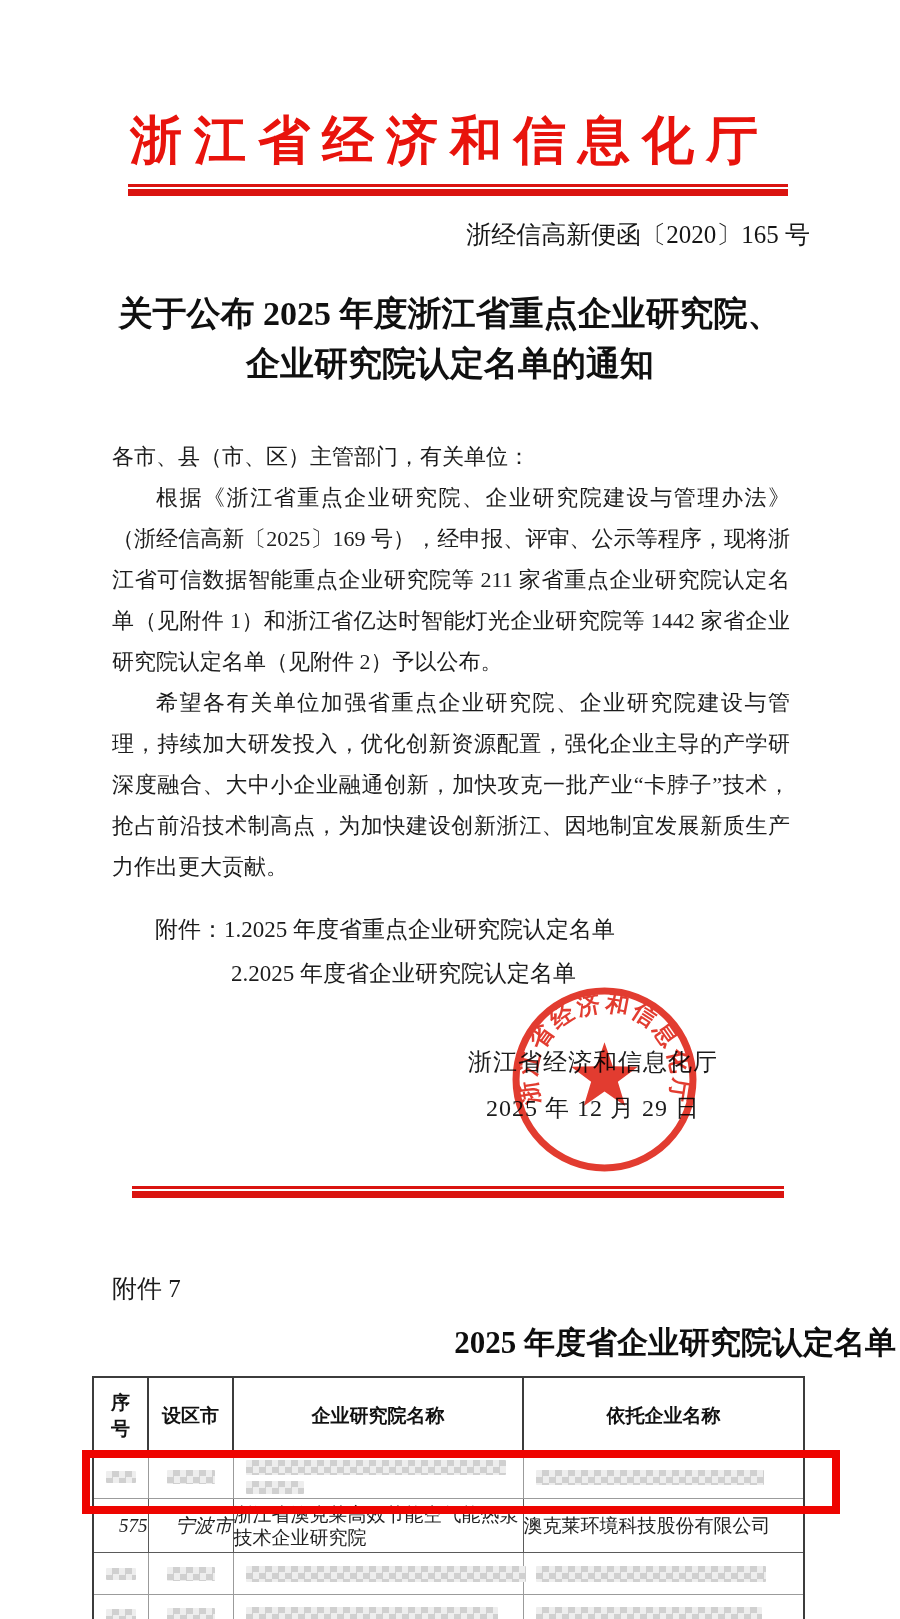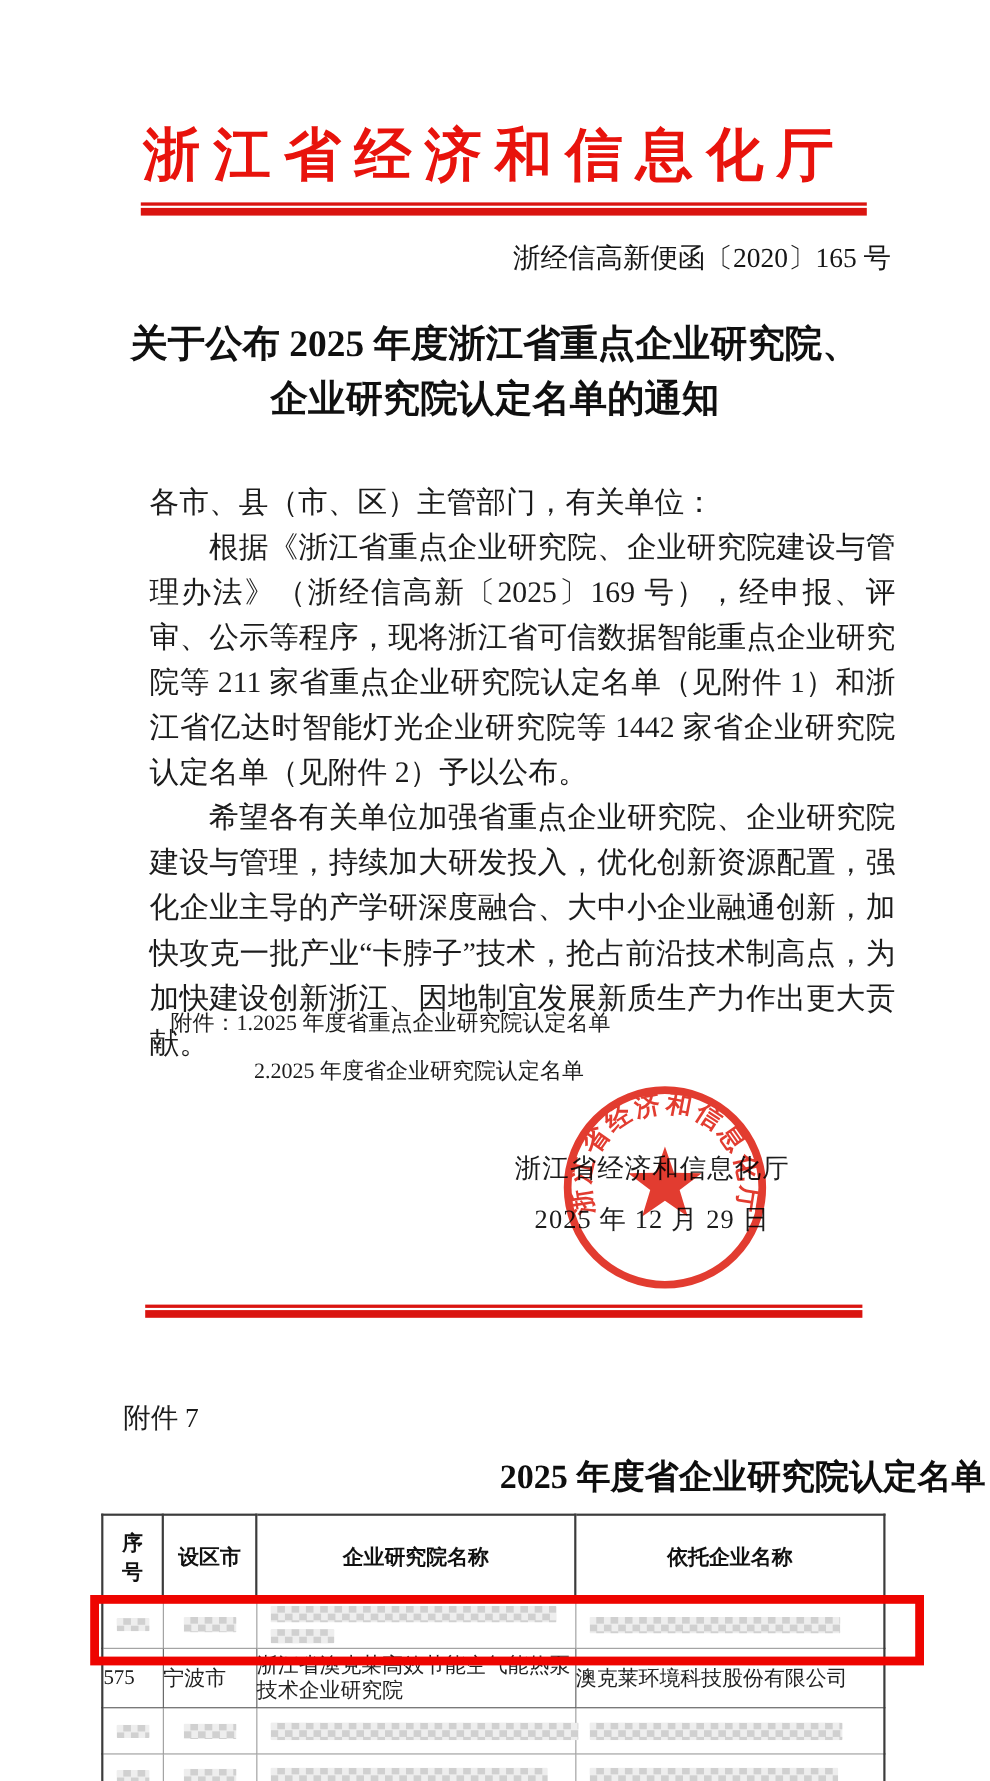--- a/index.html
+++ b/index.html
@@ -12,25 +12,25 @@
   .rule{position:absolute;box-sizing:border-box;height:12px;
       border-top:3px solid #da1410;border-bottom:7px solid #da1410;background:transparent;}
   .rule-top{top:184px;left:128px;width:660px;}
   .rule-bottom{top:1186px;left:132px;width:652px;}
   .doc-number{position:absolute;top:218px;right:90px;font-size:25px;color:#161616;white-space:nowrap;}
 
   
   .notice-title{position:absolute;top:289px;left:0;width:100%;text-align:center;
       font-size:34px;font-weight:bold;line-height:50px;color:#101010;}
   .body-text{position:absolute;top:436px;left:112px;width:678px;
-      font-size:27px;line-height:41px;text-align:justify;margin-left:24px;}
+      font-size:22px;line-height:41px;text-align:justify;}
   .body-text p{margin:0;}
   .para{text-indent:2em;}
 
-  .attachments{position:absolute;top:908px;left:155px;font-size:20px;line-height:44px;}
+  .attachments{position:absolute;top:908px;left:155px;font-size:23px;line-height:44px;}
   .attach-line2{margin-left:76px;}
 
   
   .sign-agency{position:absolute;top:1046px;left:468px;font-size:24px;letter-spacing:1px;white-space:nowrap;z-index:2;}
   .sign-date{position:absolute;top:1092px;left:486px;font-size:24px;letter-spacing:1px;white-space:nowrap;z-index:2;}
   .seal{position:absolute;left:508px;top:983px;width:193px;height:193px;z-index:4;
         opacity:.92;mix-blend-mode:multiply;}
   .seal text{font-family:"Liberation Serif","DejaVu Serif",serif;font-weight:bold;}
 
   
@@ -43,21 +43,21 @@
       border-collapse:collapse;table-layout:fixed;background:#fff;}
   table.list-table th{border:2px solid #3c3c3c;height:40px;padding:12px;
       font-family:"Liberation Sans","DejaVu Sans",sans-serif;font-size:19px;font-weight:bold;
       text-align:center;color:#111;}
   table.list-table td{border:1px solid #9b9b9b;padding:0;font-size:19px;color:#222;vertical-align:middle;}
   table.list-table{border:2px solid #3c3c3c;}
   tr.row-a td{height:42px;}
   tr.row-hl td{height:53px;border-color:#5a5a5a;}
   tr.row-b td{height:41px;}
   tr.row-c td{height:40px;}
-  td.c-center{text-align:left;}
+  td.c-center{text-align:right;font-style:italic;}
   td.c-inst{text-align:left;padding:2px 6px 2px 11px;line-height:23px;}
   td.c-comp{text-align:left;padding-left:22px;}
 
   
   .px{background:repeating-conic-gradient(#d0d0d0 0% 25%,#eeeeee 0% 50%);
       background-size:13px 13px;border-radius:1px;}
   .cellflex{display:flex;flex-direction:column;gap:6px;align-items:flex-start;padding-left:12px;}
   .cellcenter{display:flex;justify-content:center;}
 
   

